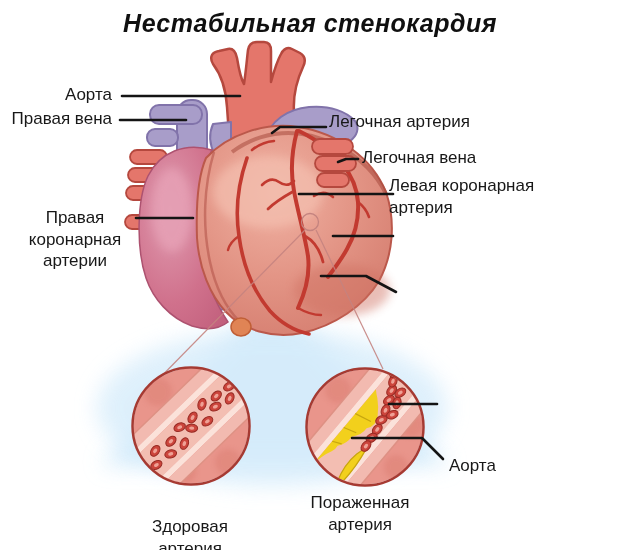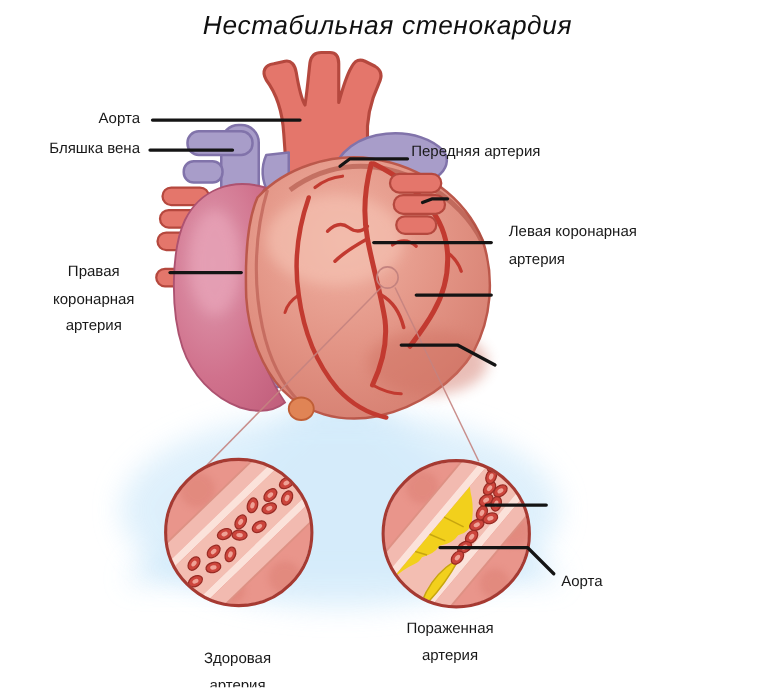--- a/index.html
+++ b/index.html
@@ -1,21 +1,21 @@
 <!DOCTYPE html>
 <html><head>
 <meta charset="utf-8">
 <style>
   html,body{margin:0;padding:0;background:#fff;}
   .stage{position:relative;width:620px;height:550px;background:#ffffff;overflow:hidden;
          font-family:"Liberation Sans",sans-serif;}
   .stage svg{position:absolute;left:0;top:0;}
   .title{position:absolute;top:9px;left:0;width:620px;text-align:center;
-         font-size:21px;font-style:italic;font-weight:normal;color:#101010;letter-spacing:.5px;}
-  .lbl{position:absolute;font-size:12px;line-height:21.5px;color:#181818;white-space:pre-line;}
+         font-size:25px;font-style:italic;font-weight:bold;color:#101010;letter-spacing:.5px;}
+  .lbl{position:absolute;font-size:17px;line-height:21.5px;color:#181818;white-space:pre-line;}
   .r{text-align:right;}
   .c{text-align:center;}
 </style>
 </head>
 <body>
 
 <div class="stage">
 
 <svg width="620" height="550" viewBox="0 0 620 550">
   <defs>
@@ -226,26 +226,27 @@
     <path d="M 321,276 L 366,276 L 396,292"></path>
     <line x1="136" y1="218" x2="193" y2="218"></line>
     <line x1="389" y1="404" x2="437" y2="404"></line>
     <path d="M 352,438 L 422,438 L 443,459"></path>
   </g>
 </svg>
 
 <div class="title">Нестабильная стенокардия</div>
 
 <div class="lbl r" style="left:0;top:84;width:112px;top:84px">Аорта</div>
-<div class="lbl r" style="left:0;width:112px;top:108px">Бляшка вена</div>
-<div class="lbl" style="left:329px;top:111px">Передняя артерия</div>
-<div class="lbl" style="left:407px;top:175px">Левая коронарная
+<div class="lbl r" style="left:0;width:112px;top:108px">Правая вена</div>
+<div class="lbl" style="left:329px;top:111px">Легочная артерия</div>
+<div class="lbl" style="left:362px;top:147px">Легочная вена</div>
+<div class="lbl" style="left:389px;top:175px">Левая коронарная
 артерия</div>
 <div class="lbl c" style="left:18px;width:114px;top:207px">Правая
 коронарная
-артерия</div>
+артерии</div>
 <div class="lbl" style="left:449px;top:455px">Аорта</div>
 <div class="lbl c" style="left:130px;width:120px;top:516px">Здоровая
 артерия</div>
 <div class="lbl c" style="left:298px;width:124px;top:492px">Пораженная
 артерия</div>
 
 </div>
 
 </body></html>

